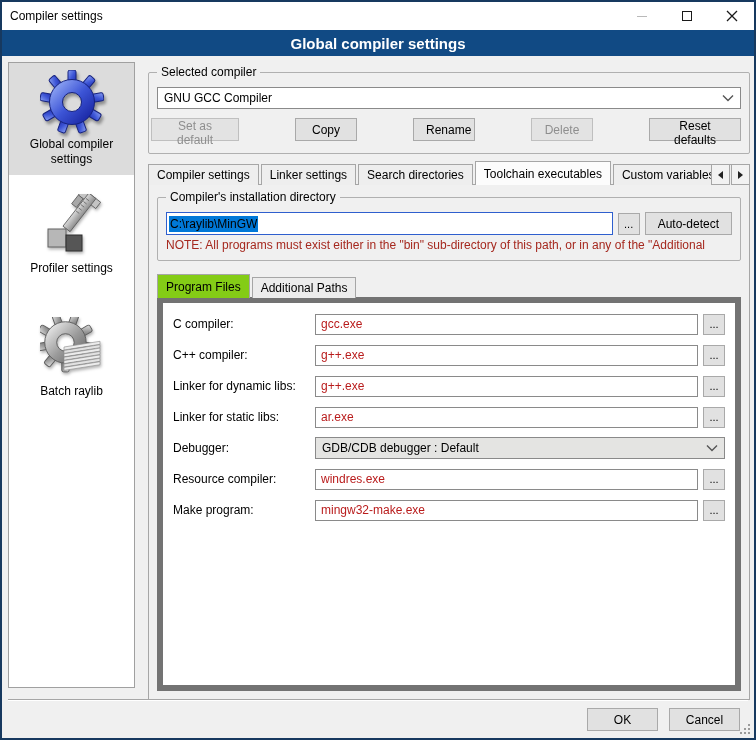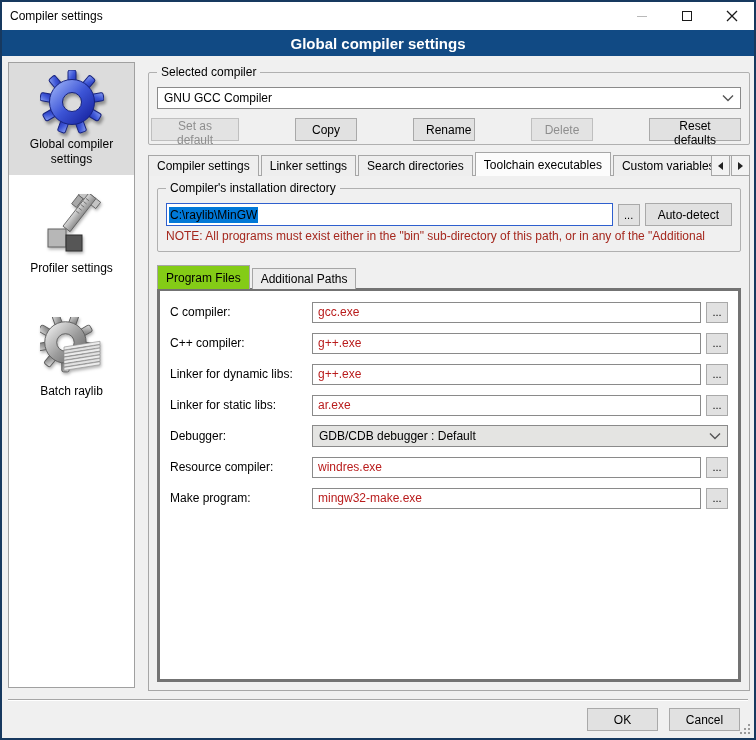--- a/index.html
+++ b/index.html
@@ -43,21 +43,21 @@
   .side-item.third { margin-top:26px; }
 
   
   .main { position:absolute; left:146px; top:60px; width:602px; }
 
   .gbox { position:relative; border:1px solid #b0b0b0; border-radius:2px; }
   .gbox > .legend {
     position:absolute; top:-8px; left:8px; background:#f0f0f0; padding:0 4px;
     font-size:12px; white-space:nowrap;
   }
-  .gbox1 { margin-top:10px; padding-bottom:3px; }
+  .gbox1 { margin-top:10px; padding-bottom:12px; }
   .panel .gbox { margin:12px 8px 0; }
   .gbox2 > .legend { background:#f0f0f0; }
 
   
   .combo {
     height:22px; background:#fff; border:1px solid #8a8a8a;
     display:flex; align-items:center; padding:0 6px; position:relative;
   }
   .combo .cval { flex:1; overflow:hidden; white-space:nowrap; }
   .combo .chev { width:12px; height:8px; flex:0 0 auto; }
@@ -121,21 +121,21 @@
     margin:3px 8px 8px; color:#a5281e; font-size:12px;
     white-space:nowrap; overflow:hidden;
   }
 
   
   .subtabs { margin:13px 8px 0; position:relative; z-index:2; }
   .subtabs .tab { background:#ececec; }
   .subtabs .tab.active { background:#84cc16; }
   .page {
     position:relative; margin:-1px 8px 0; height:394px; background:#fff;
-    border:3px solid #737373; z-index:1; padding:10px 10px 8px;
+    border:6px solid #737373; z-index:1; padding:10px 10px 8px;
   }
   .frow { display:flex; align-items:center; height:22px; margin-bottom:9px; }
   .frow .flabel { width:142px; flex:0 0 auto; font-size:12px; }
   .frow .fctrl { flex:1; display:flex; align-items:center; }
   .txt {
     flex:1; height:21px; border:1px solid #8a8a8a; background:#fff;
     font-family:"Liberation Sans",sans-serif; font-size:12px; padding:0 5px; color:#b91c1c;
   }
   .frow .mini-btn { height:21px; }
   .frow .combo { flex:1; height:22px; border-color:#8a8a8a; }

